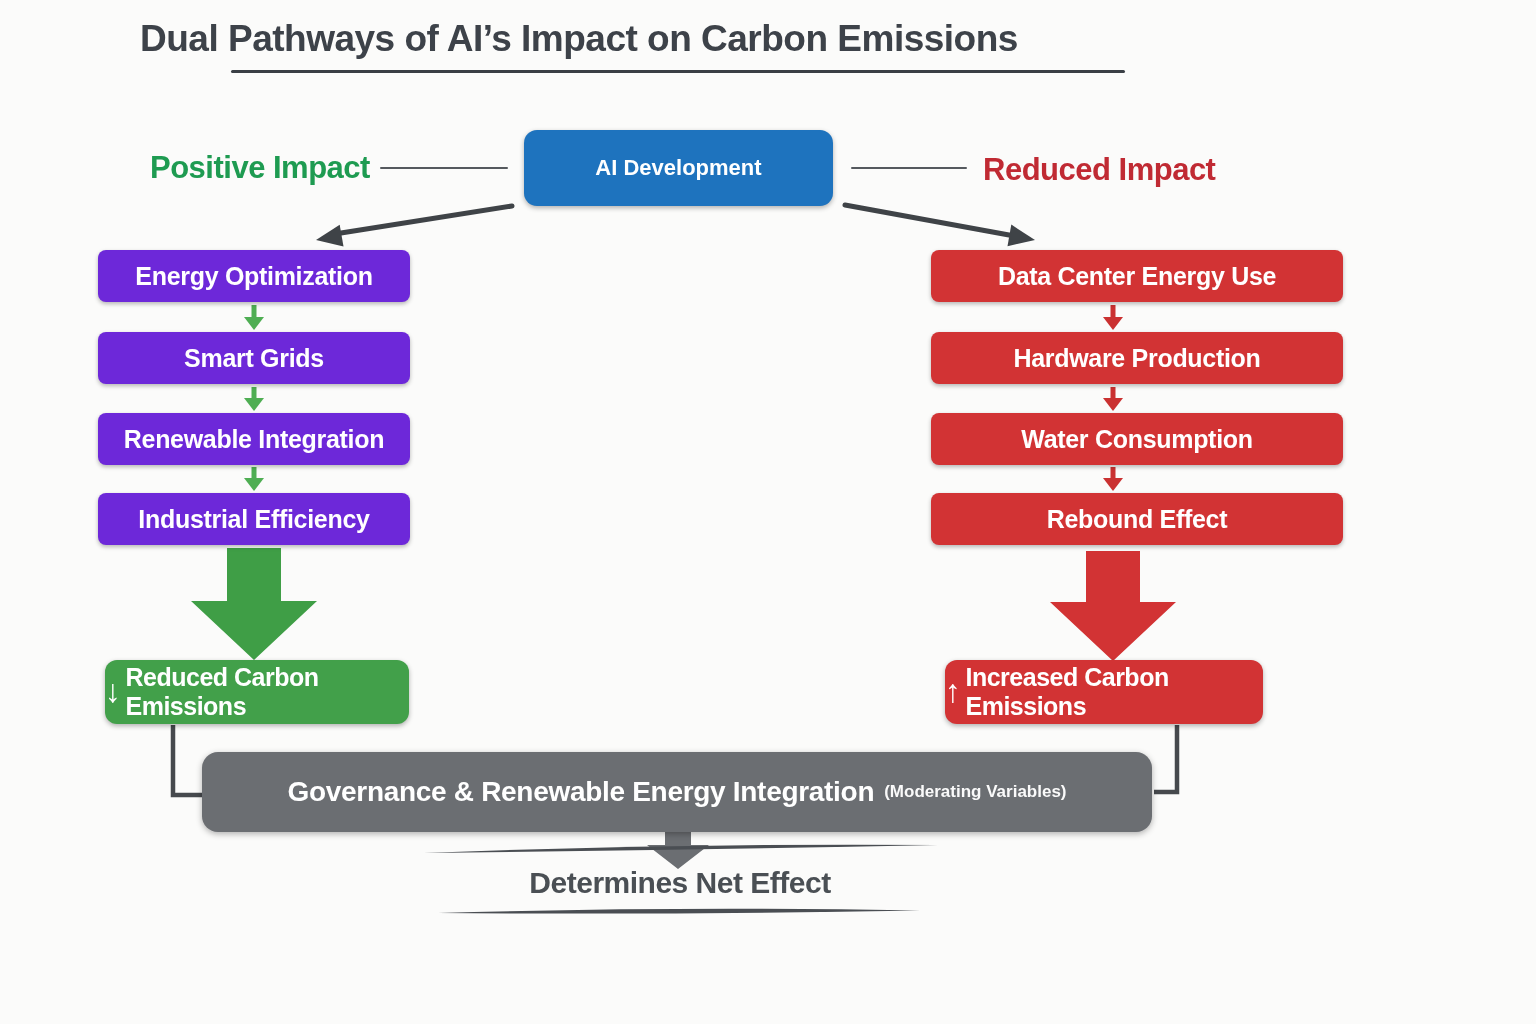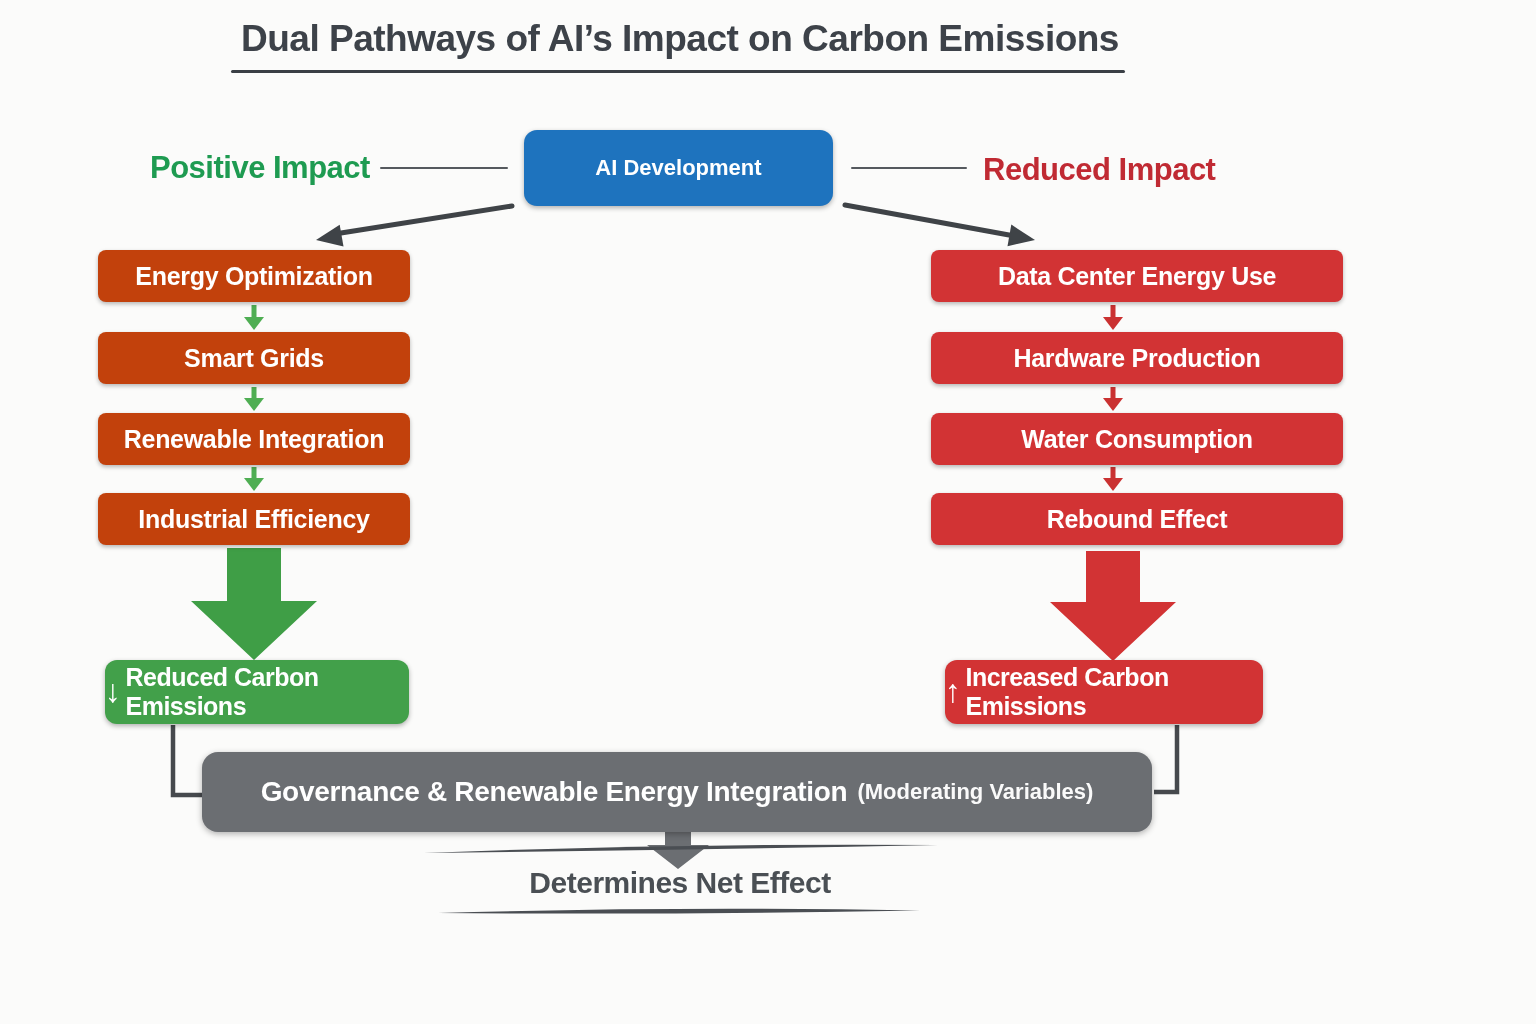--- a/index.html
+++ b/index.html
@@ -8,21 +8,21 @@
     width:1536px;height:1024px;
     margin:0 auto;
     background:#fbfbfa;
     overflow:hidden;
     font-family:"Liberation Sans", sans-serif;
   }
   .svg-layer{position:absolute;left:0;top:0;width:1536px;height:1024px;pointer-events:none;}
 
   .page-title{
     position:absolute;left:140px;top:18px;width:1080px;
-    text-align:center;font-size:37px;font-weight:700;color:#3d4249;
+    font-size:37px;font-weight:700;color:#3d4249;
     letter-spacing:-0.5px;margin:0;
   }
   .title-underline{position:absolute;left:231px;top:70px;width:894px;height:3px;background:#3a3f45;border-radius:2px;}
 
   .branch-label{position:absolute;font-size:31px;font-weight:700;letter-spacing:-0.5px;}
   .branch-label.positive{left:150px;top:150px;color:#1e9b51;}
   .branch-label.negative{left:983px;top:152px;color:#c02a33;}
 
   .hline{position:absolute;height:2px;background:#55595e;top:167px;border-radius:1px;}
   .hl-left{left:380px;width:128px;}
@@ -35,21 +35,21 @@
     color:#fff;font-size:22px;font-weight:700;
     box-shadow:0 2px 5px rgba(0,0,0,.3);
   }
 
   .step{
     position:absolute;height:52px;border-radius:8px;
     display:flex;align-items:center;justify-content:center;
     color:#fff;font-size:25px;font-weight:700;letter-spacing:-0.3px;
     box-shadow:0 2px 4px rgba(0,0,0,.28);
   }
-  .step.green{background:#c2410c;left:98px;width:312px;}
+  .step.green{background:#6d28d9;left:98px;width:312px;}
   .step.red{background:#d23334;left:931px;width:412px;}
   .r0{top:250px}.r1{top:332px}.r2{top:413px}.r3{top:493px}
 
   .outcome{
     position:absolute;top:660px;height:64px;border-radius:12px;
     display:flex;align-items:center;justify-content:center;gap:5px;
     color:#fff;font-size:25px;font-weight:700;letter-spacing:-0.5px;
     box-shadow:0 2px 5px rgba(0,0,0,.3);
   }
   .outcome .glyph{font-size:32px;font-weight:700;line-height:1;transform:translateY(-1px);}
@@ -57,21 +57,21 @@
   .outcome.red-o{left:945px;width:318px;background:#d23334;}
 
   .moderator{
     position:absolute;left:202px;top:752px;width:950px;height:80px;
     background:#6b6e72;border-radius:16px;
     display:flex;align-items:baseline;justify-content:center;gap:10px;
     color:#fff;box-shadow:0 2px 6px rgba(0,0,0,.3);
     padding-top:0;align-items:center;
   }
   .moderator .main{font-size:28px;font-weight:700;letter-spacing:-0.3px;}
-  .moderator .note{font-size:22px;font-weight:700;opacity:.97;}
+  .moderator .note{font-size:17px;font-weight:700;opacity:.97;}
 
   .footer-text{
     position:absolute;left:440px;top:866px;width:480px;
     text-align:center;font-size:30px;font-weight:700;color:#4a4f54;letter-spacing:-0.5px;
   }
 </style>
 </head>
 <body>
 
 <div class="canvas">

